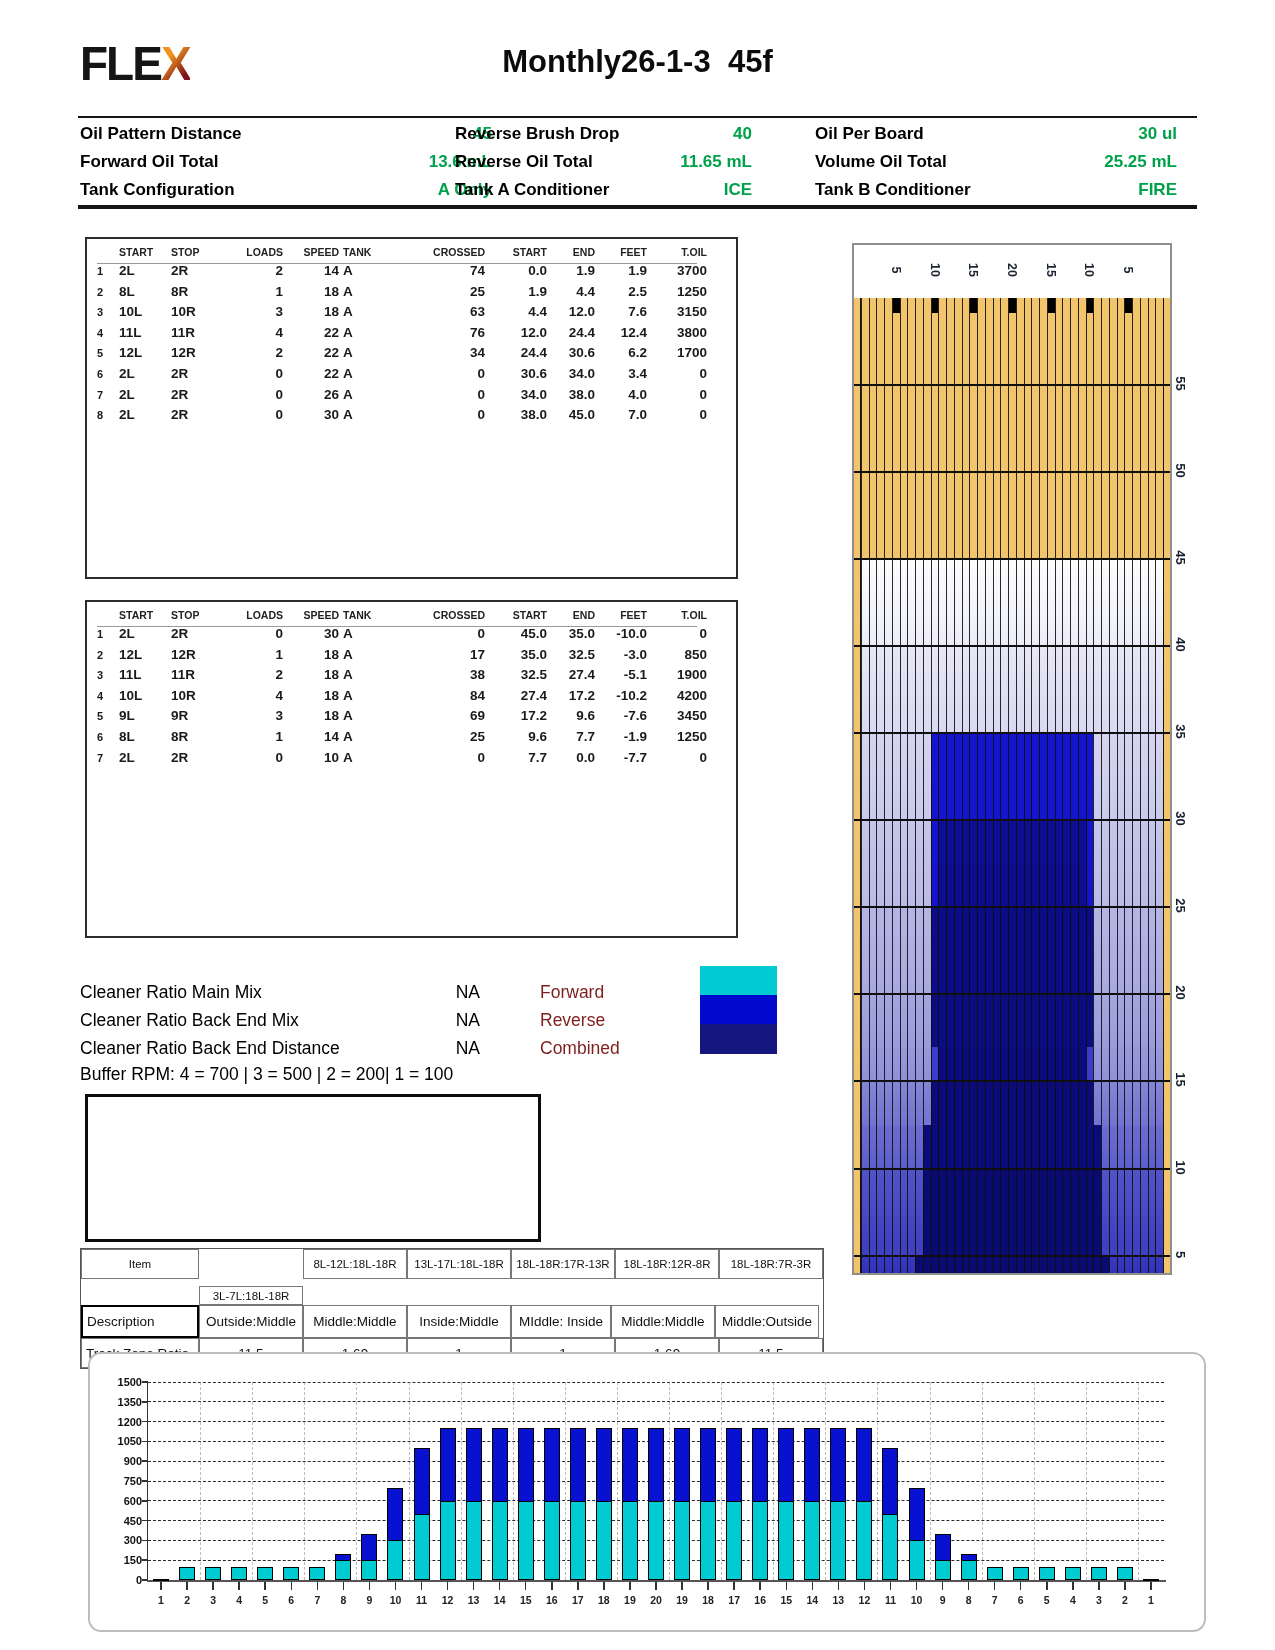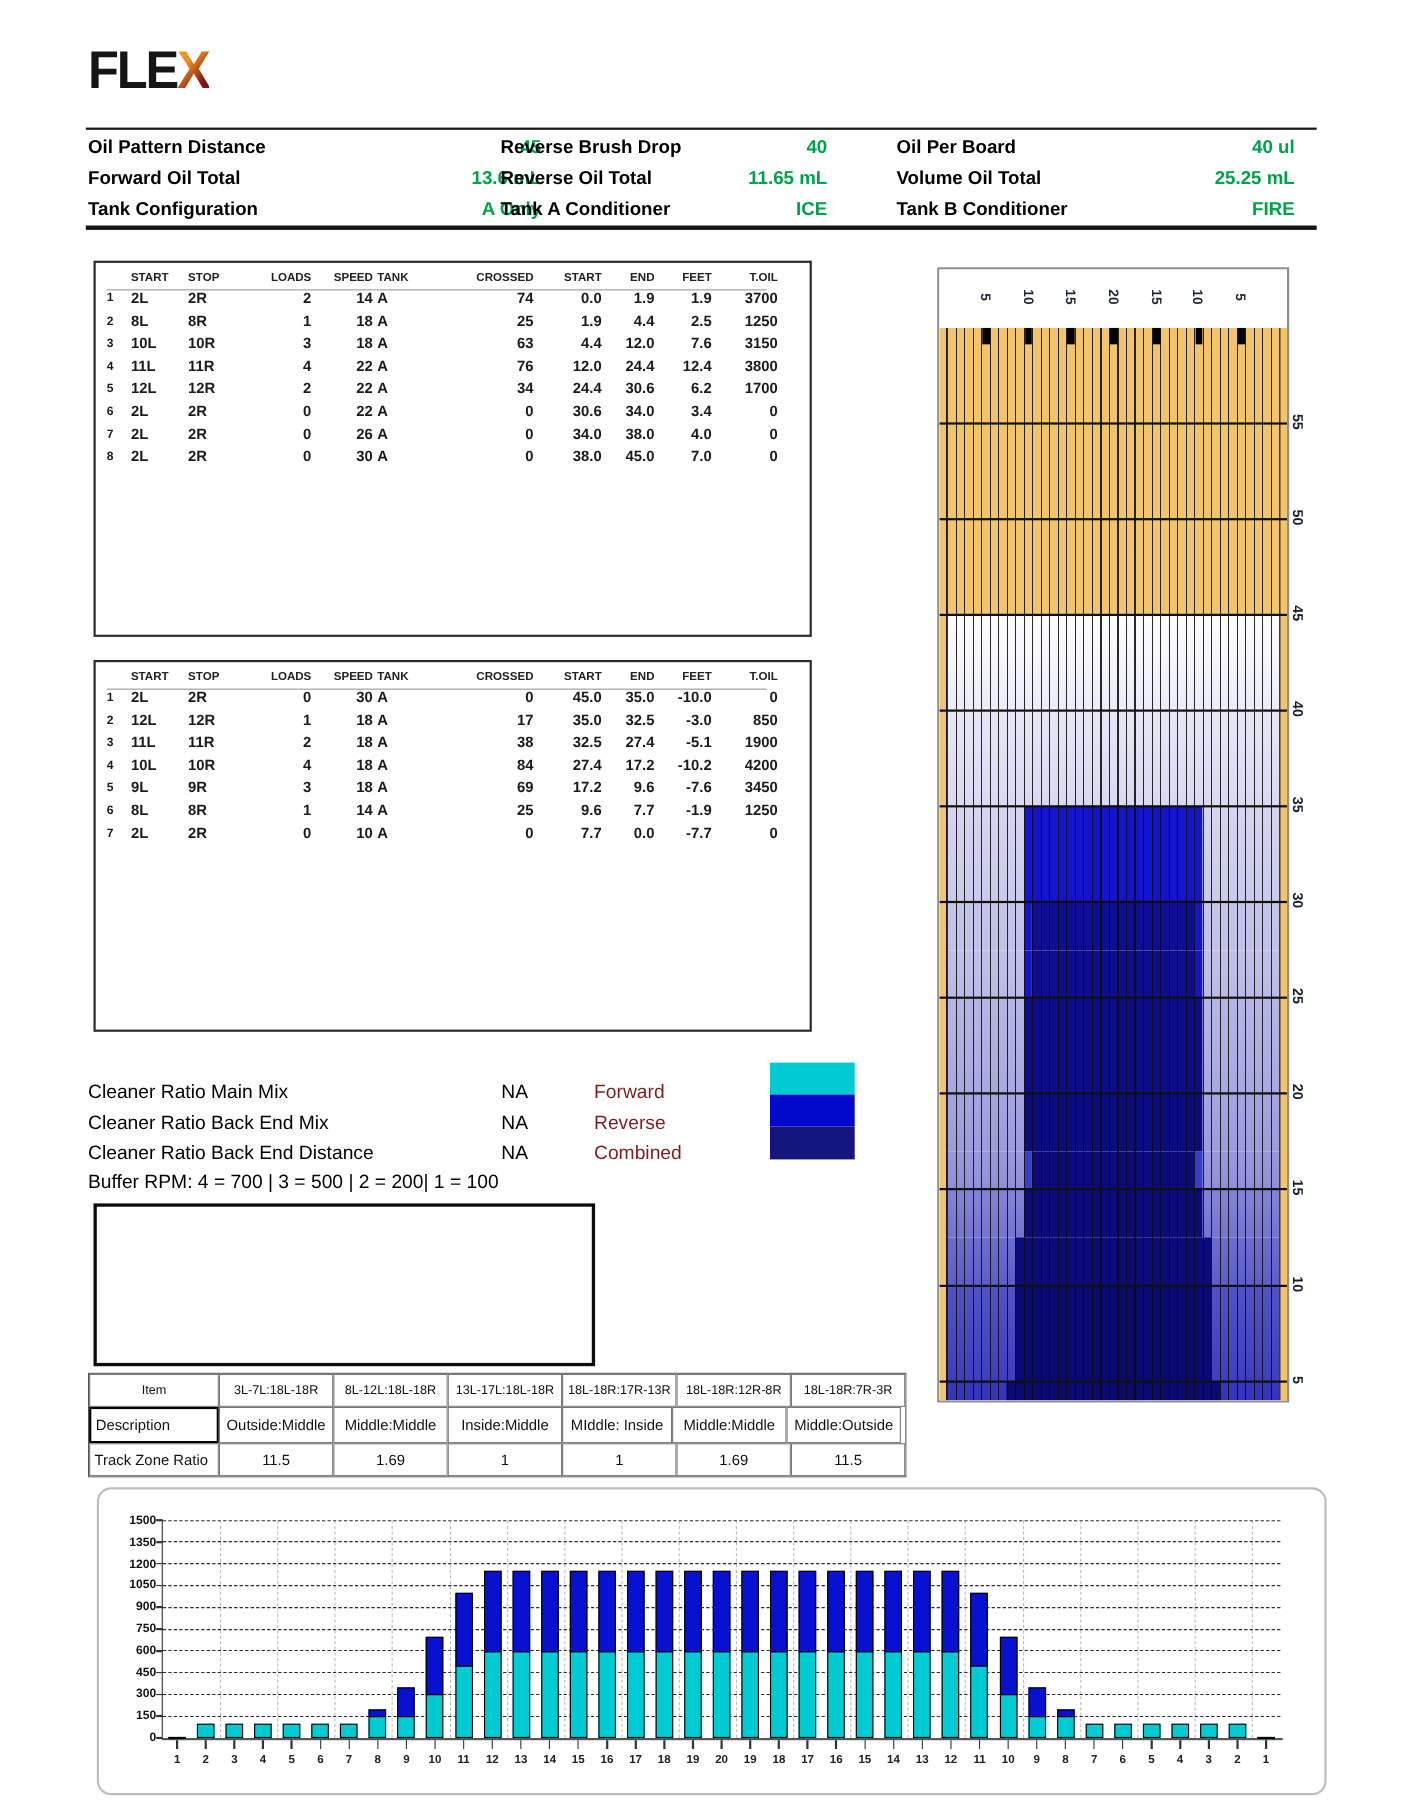--- a/index.html
+++ b/index.html
@@ -60,32 +60,33 @@
 </style>
 </head>
 <body>
 
 <div class="page">
 
   <div class="flex-logo">
     <span class="fl-a">FLE</span><span class="fl-b">X</span>
   </div>
 
+  <div class="page-title">Monthly26-1-3  45f</div>
 
 
   <div class="rule" style="top:116px;height:2px;"></div>
   <div class="rule" style="top:205px;height:3.5px;"></div>
 
   <div id="summary-root">
       <div class="sum-label" style="left:80px;top:124px;">Oil Pattern Distance</div>
       <div class="sum-value" style="left:322px;top:124px;width:170px;color:#00A14B;">45</div>
       <div class="sum-label" style="left:455px;top:124px;">Reverse Brush Drop</div>
       <div class="sum-value" style="left:582px;top:124px;width:170px;color:#00A14B;">40</div>
       <div class="sum-label" style="left:815px;top:124px;">Oil Per Board</div>
-      <div class="sum-value" style="left:1007px;top:124px;width:170px;color:#00A14B;">40 ul</div>
+      <div class="sum-value" style="left:1007px;top:124px;width:170px;color:#00A14B;">30 ul</div>
       <div class="sum-label" style="left:80px;top:152px;">Forward Oil Total</div>
       <div class="sum-value" style="left:322px;top:152px;width:170px;color:#00A14B;">13.6 mL</div>
       <div class="sum-label" style="left:455px;top:152px;">Reverse Oil Total</div>
       <div class="sum-value" style="left:582px;top:152px;width:170px;color:#00A14B;">11.65 mL</div>
       <div class="sum-label" style="left:815px;top:152px;">Volume Oil Total</div>
       <div class="sum-value" style="left:1007px;top:152px;width:170px;color:#00A14B;">25.25 mL</div>
       <div class="sum-label" style="left:80px;top:180px;">Tank Configuration</div>
       <div class="sum-value" style="left:322px;top:180px;width:170px;color:#00A14B;">A Only</div>
       <div class="sum-label" style="left:455px;top:180px;">Tank A Conditioner</div>
       <div class="sum-value" style="left:582px;top:180px;width:170px;color:#00A14B;">ICE</div>
@@ -307,21 +308,21 @@
       <div class="legend-swatch" style="left:700px;top:995px;height:29px;background:#0009CC;"></div>
       <div class="legend-label" style="left:540px;top:1038px;">Combined</div>
       <div class="legend-swatch" style="left:700px;top:1024px;height:30px;background:#15157E;"></div>
     </div>
 
   <div class="empty-box" style="left:85px;top:1094px;width:456px;height:148px;"></div>
 
   <div id="tz-root" class="tz-table" style="left:80px;top:1248px;">
       <div class="tz-row">
         <div class="tz-cell tz-head" style="width:118px;height:30px;">Item</div>
-        <div class="tz-cell tz-head" style="width:104px;height:30px;">3L-7L:18L-18R</div>
+        <div class="tz-cell tz-head" style="width:104px;height:19px;margin-top:37px;">3L-7L:18L-18R</div>
         <div class="tz-cell tz-head" style="width:104px;height:30px;">8L-12L:18L-18R</div>
         <div class="tz-cell tz-head" style="width:104px;height:30px;">13L-17L:18L-18R</div>
         <div class="tz-cell tz-head" style="width:104px;height:30px;">18L-18R:17R-13R</div>
         <div class="tz-cell tz-head" style="width:104px;height:30px;">18L-18R:12R-8R</div>
         <div class="tz-cell tz-head" style="width:104px;height:30px;">18L-18R:7R-3R</div>
       </div>
       <div class="tz-row">
         <div class="tz-cell tz-val" style="width:118px;height:33px;justify-content:flex-start;padding-left:4px;border:2.5px solid #000;">Description</div>
         <div class="tz-cell tz-val" style="width:104px;height:33px;">Outside:Middle</div>
         <div class="tz-cell tz-val" style="width:104px;height:33px;">Middle:Middle</div>

